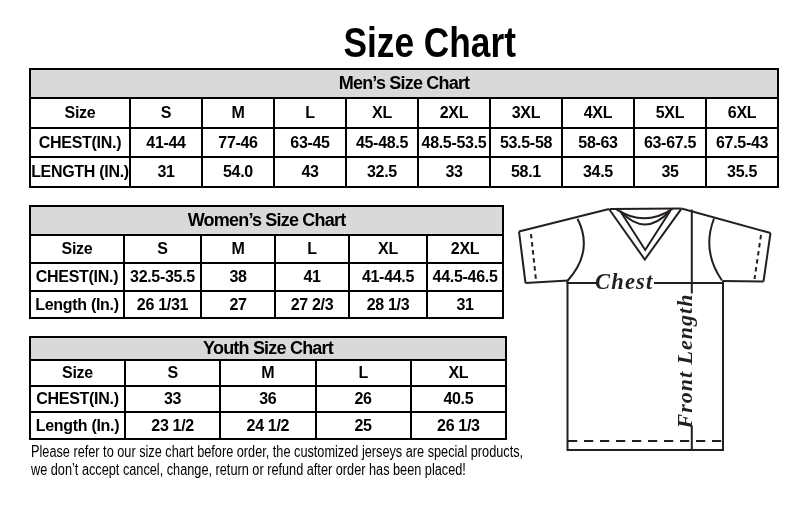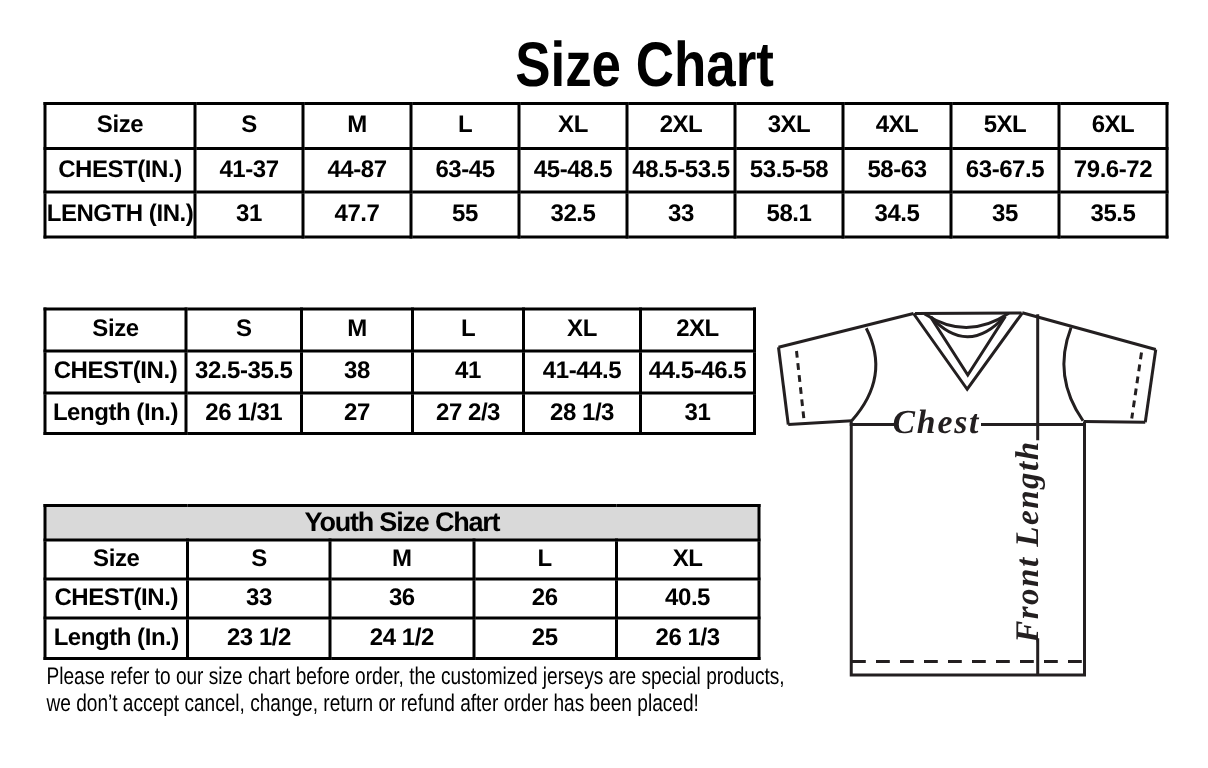--- a/index.html
+++ b/index.html
@@ -15,69 +15,75 @@
 <div class="abs" style="left:0;top:22px;width:805px;text-align:center;margin-left:27px;">
   <span style="display:inline-block;font-weight:bold;font-size:42px;line-height:42px;transform:scaleX(0.84);transform-origin:center;">Size Chart</span>
 </div>
 
 <table class="abs" style="left:29px;top:68px;width:748px;">
   <colgroup>
       <col style="width:100px">
       <col span="9" style="width:72px">
     </colgroup>
   <tbody>
+      <tr style="height:29px">
+        <td class="hd" colspan="10">Men’s Size Chart</td>
+      </tr>
   <tr style="height:30px">
         <td>Size</td>
         <td>S</td>
         <td>M</td>
         <td>L</td>
         <td>XL</td>
         <td>2XL</td>
         <td>3XL</td>
         <td>4XL</td>
         <td>5XL</td>
         <td>6XL</td>
       </tr>
   <tr style="height:29px">
         <td>CHEST(IN.)</td>
-        <td>41-37</td>
-        <td>44-87</td>
+        <td>41-44</td>
+        <td>77-46</td>
         <td>63-45</td>
         <td>45-48.5</td>
         <td>48.5-53.5</td>
         <td>53.5-58</td>
         <td>58-63</td>
         <td>63-67.5</td>
-        <td>79.6-72</td>
+        <td>67.5-43</td>
       </tr>
   <tr style="height:30px">
         <td>LENGTH (IN.)</td>
         <td>31</td>
-        <td>47.7</td>
-        <td>55</td>
+        <td>54.0</td>
+        <td>43</td>
         <td>32.5</td>
         <td>33</td>
         <td>58.1</td>
         <td>34.5</td>
         <td>35</td>
         <td>35.5</td>
       </tr>
 </tbody>
   </table>
 
 <table class="abs" style="left:29px;top:205px;width:473px;">
   <colgroup>
       <col style="width:94px">
       <col style="width:77px">
       <col style="width:74px">
       <col style="width:74px">
       <col style="width:78px">
       <col style="width:76px">
     </colgroup>
   <tbody>
+      <tr style="height:29px">
+        <td class="hd" colspan="6">Women’s Size Chart</td>
+      </tr>
   <tr style="height:28px">
         <td>Size</td>
         <td>S</td>
         <td>M</td>
         <td>L</td>
         <td>XL</td>
         <td>2XL</td>
       </tr>
   <tr style="height:28px">
         <td>CHEST(IN.)</td>

